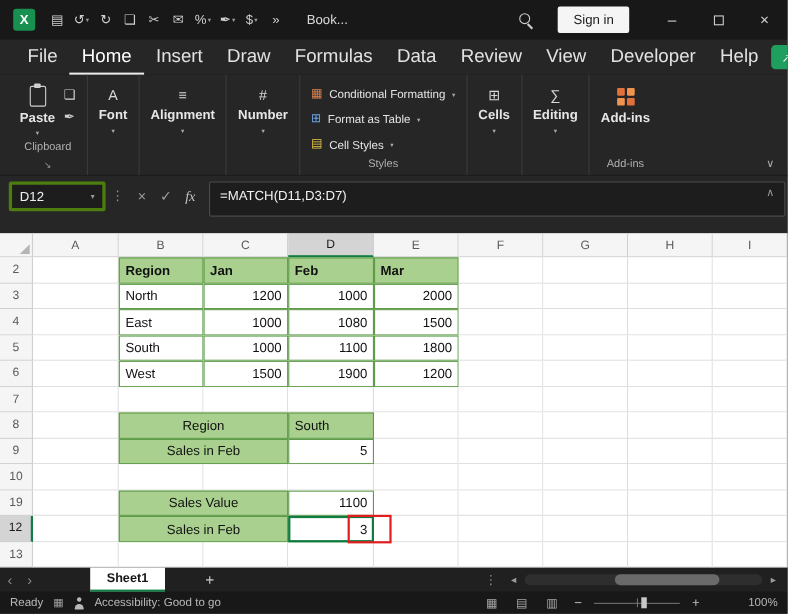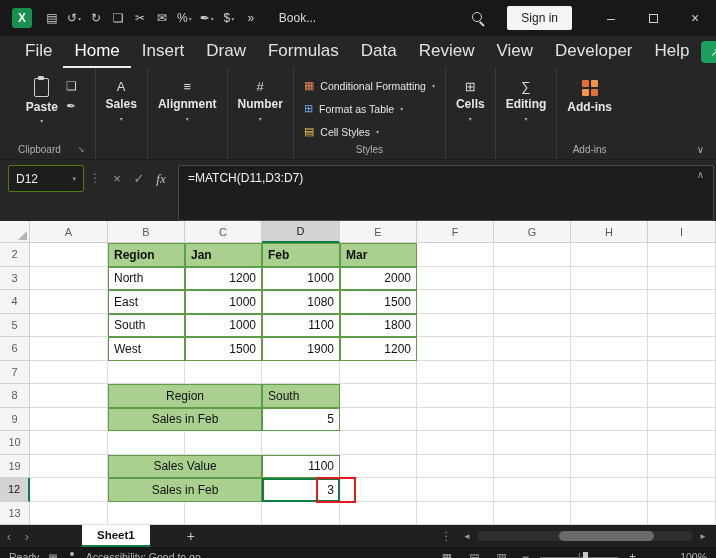--- a/index.html
+++ b/index.html
@@ -30,21 +30,21 @@
   .mtab.active{border-bottom-color:#ececec;color:#fff;}
   .share-wrap{margin-left:auto;display:flex;align-items:center;padding-right:12px;}
   .share-btn{background:var(--share-green,#1f9e5f);color:#fff;border:none;font-family:inherit;font-size:12px;padding:4px 10px;border-radius:4px;display:flex;align-items:center;gap:5px;}
   .share-arrow{font-size:11px;}
   .share-caret{font-size:7px;}
 
   
   .ribbon{flex:0 0 92px;background:#262626;display:flex;align-items:stretch;padding:0 0 0 8px;position:relative;border-bottom:1px solid #1c1c1c;}
   .rgroup{display:flex;flex-direction:column;align-items:center;border-right:1px solid #3a3a3a;padding:0 10px;position:relative;}
   .cwrap{display:flex;align-items:stretch;}
-  .rgroup-label{margin-top:auto;font-size:10px;color:#b0b0b0;padding-bottom:4px;display:flex;align-items:center;gap:17px;}
+  .rgroup-label{margin-top:auto;font-size:10px;color:#b0b0b0;padding-bottom:4px;display:flex;align-items:center;gap:7px;flex-direction:column;}
   .launcher{font-size:8px;color:#9a9a9a;}
   .clip-row{display:flex;align-items:flex-start;gap:8px;margin-top:10px;}
   .paste-btn{display:flex;flex-direction:column;align-items:center;gap:3px;}
   .clip{width:15px;height:19px;border:1.5px solid #cfcfcf;border-radius:2px;position:relative;display:inline-block;}
   .clip::before{content:'';position:absolute;top:-3px;left:3px;width:6px;height:4px;background:#cfcfcf;border-radius:1px;}
   .rcol-label{font-size:12px;color:#e6e6e6;white-space:nowrap;font-weight:bold;}
   .rcaret{font-size:6px;color:#a8a8a8;}
   .clip-mini{display:flex;flex-direction:column;gap:8px;padding-top:2px;}
   .mini-icon{font-size:12px;color:#cfcfcf;line-height:1;}
   .rcol-btn{display:flex;flex-direction:column;align-items:center;gap:4px;margin-top:12px;}
@@ -56,26 +56,26 @@
   .styles-row:nth-child(2) .st-glyph{color:#6aa5e8;}
   .styles-row:nth-child(3) .st-glyph{color:#e8c84a;}
   .waffle{display:grid;grid-template-columns:7px 7px;grid-template-rows:7px 7px;gap:2px;}
   .waffle i{background:var(--addin-orange,#e2703a);border-radius:1px;}
   .waffle i:nth-child(2),.waffle i:nth-child(3){background:#f0944d;}
   .addins-group{border-right:none;}
   .ribbon-collapse{position:absolute;right:12px;bottom:4px;font-size:10px;color:#b0b0b0;}
 
   
   .fbar{flex:0 0 52px;background:#262626;display:flex;align-items:flex-start;padding:5px 2px 0 8px;}
-  .namebox{width:76px;height:27px;background:#1d1d1d;border:1px solid #4d7c0f;border-radius:2px;color:#f0f0f0;font-size:12px;display:flex;align-items:center;padding:0 7px;}
+  .namebox{width:88px;height:27px;background:#1d1d1d;border:3px solid #4d7c0f;border-radius:2px;color:#f0f0f0;font-size:12px;display:flex;align-items:center;padding:0 7px;}
   .nb-caret{margin-left:auto;font-size:7px;color:#9a9a9a;}
   .fb-dots{color:#8a8a8a;margin:0 5px;line-height:27px;font-size:12px;}
   .fb-btn{width:22px;line-height:27px;text-align:center;color:#9a9a9a;font-size:13px;}
   .fx{font-family:"Liberation Serif",serif;font-style:italic;color:#c4c4c4;}
-  .fb-input{flex:1;height:56px;background:#1d1d1d;border:1px solid #4a4a4a;border-radius:2px;color:#f2f2f2;font-size:12px;padding:5px 9px;margin-left:6px;position:relative;}
+  .fb-input{flex:1;height:32px;background:#1d1d1d;border:1px solid #4a4a4a;border-radius:2px;color:#f2f2f2;font-size:12px;padding:5px 9px;margin-left:6px;position:relative;}
   .fb-collapse{position:absolute;right:9px;top:3px;color:#9a9a9a;font-size:10px;}
 
   
   .sheetwrap{flex:0 0 304px;background:#fff;overflow:hidden;}
   #grid{display:grid;grid-template-columns:30px 78px 77px 77px 78px 77px 77px 77px 77px 68px;grid-template-rows:22px repeat(12,23.5px);background:#fff;}
   .hdr{background:#f5f5f5;border-right:1px solid #cfcfcf;border-bottom:1px solid #cfcfcf;font-size:11px;color:#5a5a5a;display:flex;align-items:center;justify-content:center;position:relative;}
   .hdr.selhdr{background:#d4d4d4;color:#1a1a1a;}
   .hdr.colhdr.selhdr{border-bottom:2px solid var(--sel-green,#107c41);}
   .hdr.rowhdr.selhdr{border-right:2px solid var(--sel-green,#107c41);}
   .corner-tri{position:absolute;right:2px;bottom:2px;width:0;height:0;border-left:9px solid transparent;border-bottom:9px solid #b5b5b5;}
@@ -185,21 +185,21 @@
       <div class="rgroup-label">
         <span>Clipboard</span>
         <span class="launcher">↘</span>
       </div>
     </div>
 
     <div id="collapsed-left" class="cwrap">
         <div class="rgroup">
           <div class="rcol-btn">
             <div class="rcol-glyph">A</div>
-            <div class="rcol-label">Sales</div>
+            <div class="rcol-label">Font</div>
             <div class="rcaret">▾</div>
           </div>
         </div>
         <div class="rgroup">
           <div class="rcol-btn">
             <div class="rcol-glyph">≡</div>
             <div class="rcol-label">Alignment</div>
             <div class="rcaret">▾</div>
           </div>
         </div>

